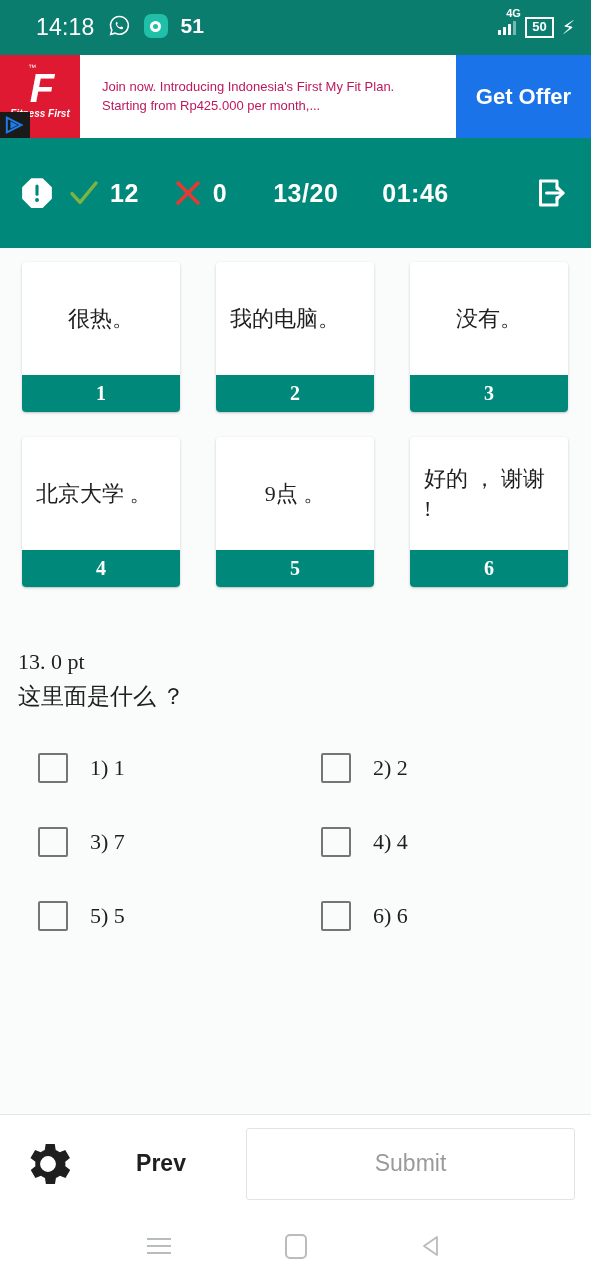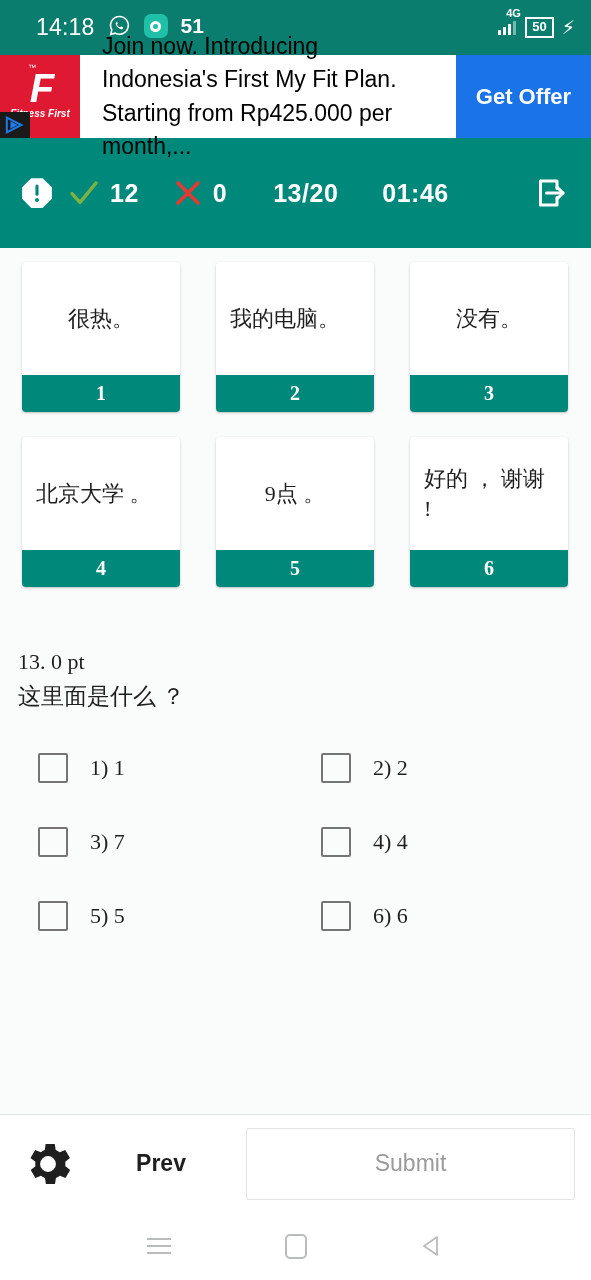--- a/index.html
+++ b/index.html
@@ -84,21 +84,21 @@
   .adchoices {
     position: absolute; left: 0; bottom: 0; width: 30px; height: 26px;
     background: #1a1a1a; display: flex; align-items: center; justify-content: center;
   }
   .adchoices svg { width: 22px; height: 20px; display:block; }
   .ad-text {
     flex: 1 1 auto; background: #ffffff; display: flex; align-items: center;
     padding: 0 18px 0 22px;
   }
   .ad-text p {
-    font-size: 23px; line-height: 1.45; color: #000000; font-weight: 400;
+    font-size: 13px; line-height: 1.45; color: #be185d; font-weight: 400;
   }
   .ad-cta {
     width: 135px; flex: 0 0 135px; background: #1a73e8;
     display: flex; align-items: center; justify-content: center;
     color: #ffffff; font-size: 22px; font-weight: 700;
   }
 
   
   .quizbar {
     height: 110px; background: #00897b; flex: 0 0 auto;

